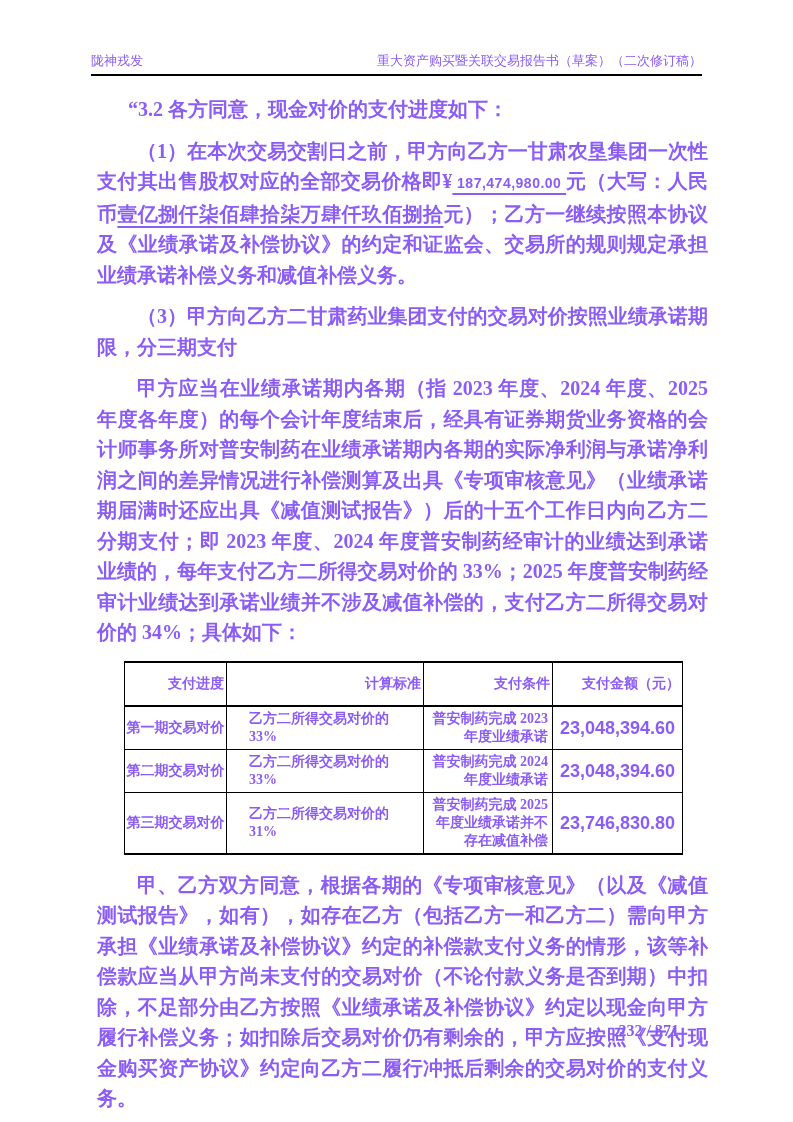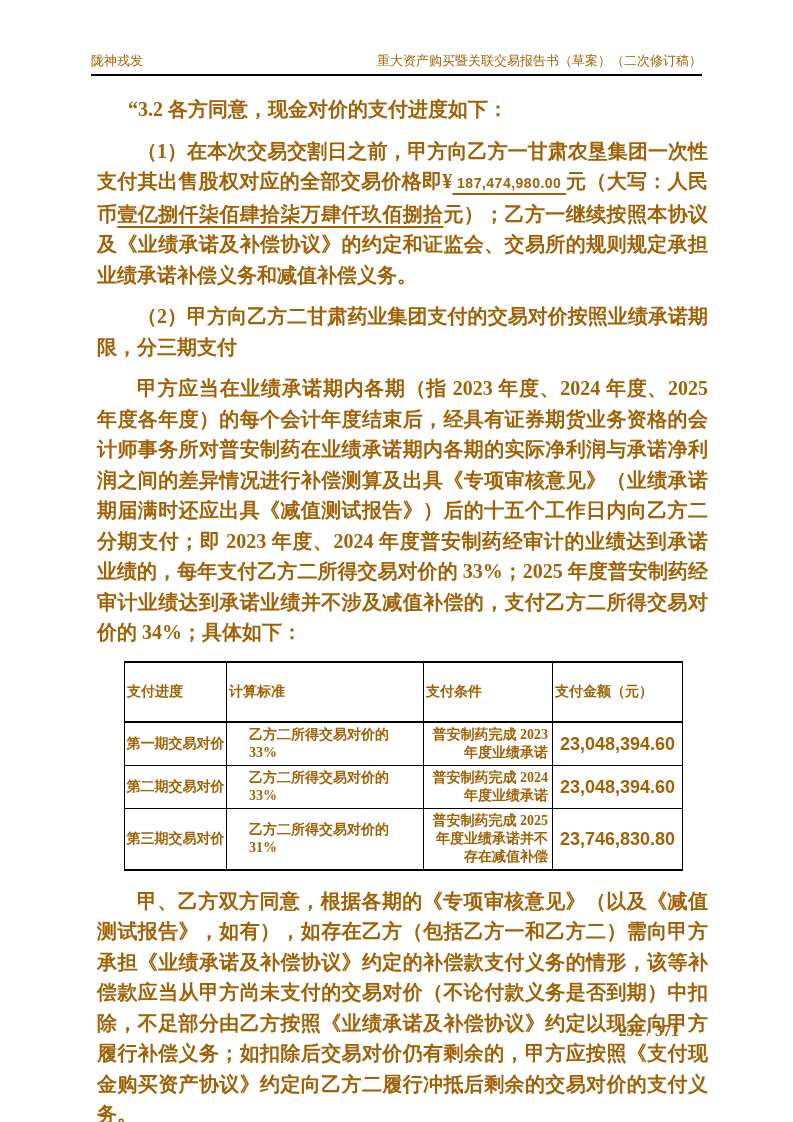--- a/index.html
+++ b/index.html
@@ -3,21 +3,21 @@
 <meta charset="utf-8">
 <style>
   * { margin: 0; padding: 0; box-sizing: border-box; }
   html, body { background: #ffffff; }
   .page {
     position: relative;
     width: 793px;
     height: 1122px;
     background: #ffffff;
     font-family: "Liberation Serif", "DejaVu Serif", serif;
-    color: #a16207;
+    color: #8b5cf6;
     overflow: hidden;
   }
   .header {
     position: absolute;
     left: 91px;
     top: 52px;
     width: 611px;
     display: flex;
     justify-content: space-between;
     align-items: flex-end;
@@ -68,22 +68,22 @@
   .pay-table col.c3 { width: 129px; }
   .pay-table col.c4 { width: 130px; }
   .pay-table th, .pay-table td {
     border: 1px solid #000;
     vertical-align: middle;
     line-height: 18px;
     padding: 3px 4px;
   }
   .pay-table th {
     border-bottom: 2px solid #000;
-    text-align: left;
-    padding: 20px 2px;
+    text-align: right;
+    padding: 12px 2px;
   }
   .pay-table tbody td { border-top: 1.5px solid #000; }
   .pay-table td.cell-stage { text-align: center; padding: 3px 1px; }
   .pay-table td.cell-basis { text-align: left; padding-left: 22px; }
   .pay-table td.cell-cond  { text-align: right; }
   .pay-table td.cell-amount {
     text-align: center;
     font-family: "Liberation Sans", "DejaVu Sans", sans-serif;
     font-size: 18px;
   }
@@ -105,21 +105,21 @@
     <span>陇神戎发</span>
     <span>重大资产购买暨关联交易报告书（草案）（二次修订稿）</span>
   </div>
 
   <div class="body">
 
     <p class="para quote">“3.2 各方同意，现金对价的支付进度如下：</p>
 
     <p class="para"><span>（1）在本次交易交割日之前，甲方向乙方一甘肃农垦集团一次性支付其出售股权对应的全部交易价格即¥</span><span class="underline num"> 187,474,980.00 </span><span>元（大写：人民币</span><span class="underline">壹亿捌仟柒佰肆拾柒万肆仟玖佰捌拾</span><span>元）；乙方一继续按照本协议及《业绩承诺及补偿协议》的约定和证监会、交易所的规则规定承担业绩承诺补偿义务和减值补偿义务。</span></p>
 
-    <p class="para">（2）甲方向乙方二甘肃药业集团支付的交易对价按照业绩承诺期限，分三期支付</p>
+    <p class="para">（3）甲方向乙方二甘肃药业集团支付的交易对价按照业绩承诺期限，分三期支付</p>
 
     <p class="para">甲方应当在业绩承诺期内各期（指 2023 年度、2024 年度、2025 年度各年度）的每个会计年度结束后，经具有证券期货业务资格的会计师事务所对普安制药在业绩承诺期内各期的实际净利润与承诺净利润之间的差异情况进行补偿测算及出具《专项审核意见》（业绩承诺期届满时还应出具《减值测试报告》）后的十五个工作日内向乙方二分期支付；即 2023 年度、2024 年度普安制药经审计的业绩达到承诺业绩的，每年支付乙方二所得交易对价的 33%；2025 年度普安制药经审计业绩达到承诺业绩并不涉及减值补偿的，支付乙方二所得交易对价的 34%；具体如下：</p>
 
     <table class="pay-table">
       <colgroup>
         <col class="c1">
           <col class="c2">
           <col class="c3">
           <col class="c4">
       </colgroup>

